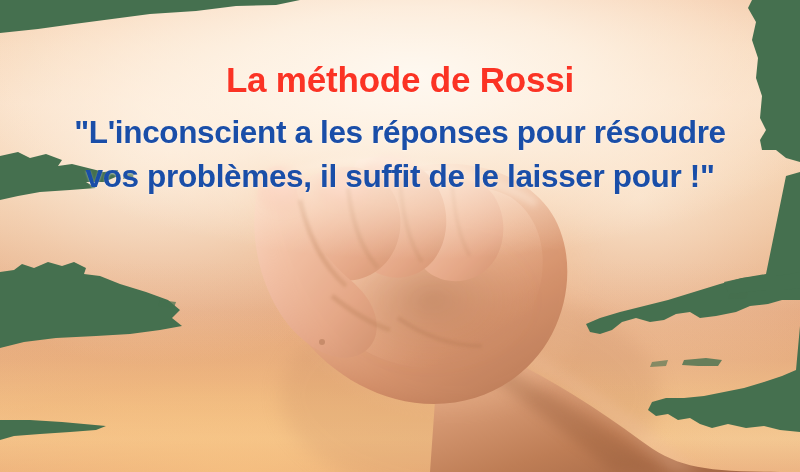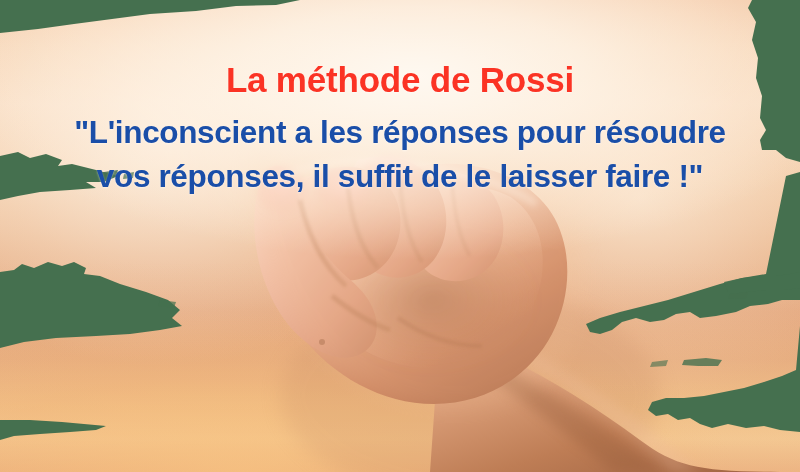--- a/index.html
+++ b/index.html
@@ -320,17 +320,17 @@
         <path d="M730 294 L748 292 L746 298 L728 299 Z" opacity="0.55"></path>
       </g>
     </svg>
   </div>
 
   <div class="text-block">
     <h1 class="headline">La méthode de Rossi</h1>
 
     <p class="quote">
       <span class="qline">"L'inconscient a les réponses pour résoudre</span>
-      <span class="qline">vos réponses, il suffit de le laisser faire !"</span>
+      <span class="qline">vos problèmes, il suffit de le laisser pour !"</span>
     </p>
   </div>
 
 </div>
 
 </body></html>

